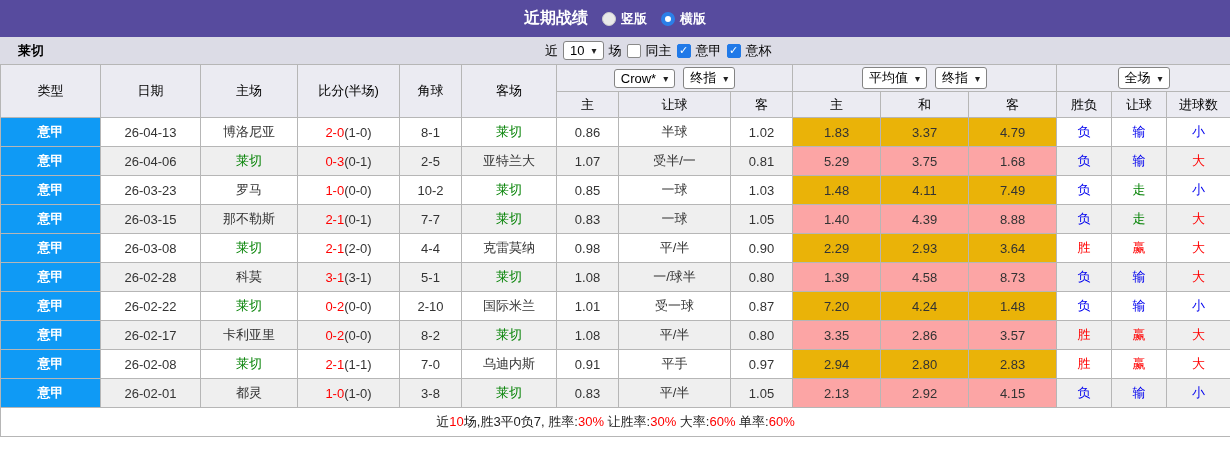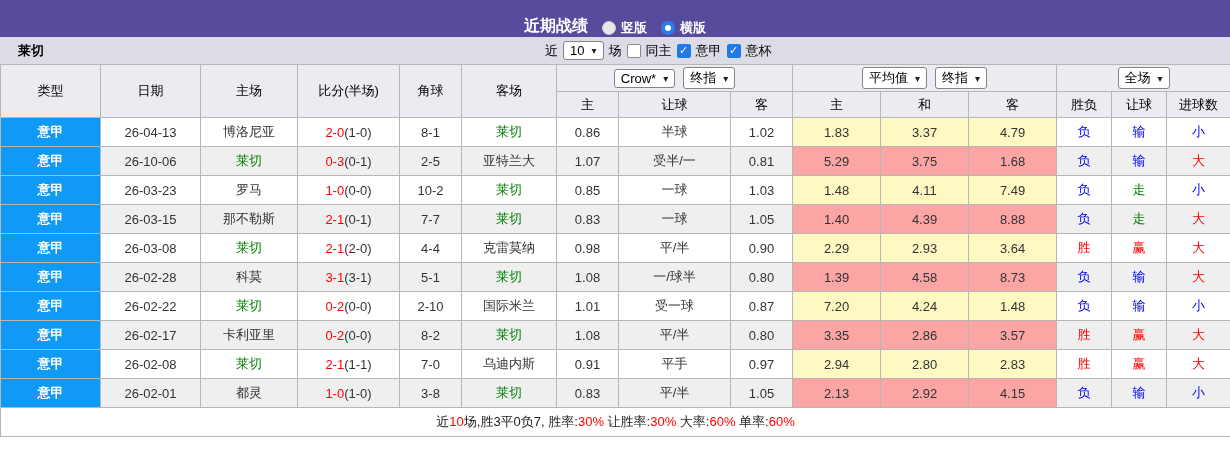--- a/index.html
+++ b/index.html
@@ -6,21 +6,21 @@
   body {
     font-family: "Liberation Sans", "DejaVu Sans", sans-serif;
     background: #f4f4f4;
     width: 1230px;
   }
   .panel { width: 1230px; height: 452px; background: #fff; position: relative; }
 
   
   .titlebar {
     height: 37px; background: #574b9e;
-    display: flex; align-items: flex-end; justify-content: center; gap: 14px;
+    display: flex; align-items: center; justify-content: center; gap: 14px;
     color: #fff;
   }
   .titlebar .title { font-size: 16px; font-weight: bold; }
   .radio-opt { display: inline-flex; align-items: center; gap: 5px; font-size: 13px; cursor: pointer; font-weight: bold; }
   .radio { width: 14px; height: 14px; border-radius: 50%; background: #e9e9e9; border: 1px solid #cccccc; }
   .radio.on { background: #fff; border: 4px solid #2b7fe8; }
 
   
   .filterbar {
     height: 27px; background: #dcdce6; position: relative;
@@ -45,21 +45,21 @@
     font-size: 13px; color: #333; overflow: hidden; white-space: nowrap;
   }
   thead th { background: #ebebf2; font-weight: normal; color: #000; height: 27px; }
   thead tr.subhead th { height: 26px; }
   thead .sel-wrap { display: flex; align-items: center; justify-content: center; gap: 8px; }
   tbody td { height: 29px; }
   tfoot td { height: 29px; background: #fff; font-size: 13px; color: #222; margin-left: 28px; }
   tr.odd td { background: #fff; }
   tr.even td { background: #efefef; }
   td.c-league { background: #0f9af5 !important; color: #fff; font-weight: bold; }
-  tr.odd td.c-avg { background: #fef9c3; }
+  tr.odd td.c-avg { background: #eab308; }
   tr.even td.c-avg { background: #fca5a5; }
   .score { color: #ff0000; }
   .half { color: #333; }
   .focus-team { color: #008000; }
   .red { color: #ff0000; }
 </style>
 </head>
 <body>
 
 <div class="panel">
@@ -178,21 +178,21 @@
           <td>1.02</td>
           <td class="c-avg">1.83</td>
           <td class="c-avg">3.37</td>
           <td class="c-avg">4.79</td>
           <td style="color: rgb(0, 0, 238);">负</td>
           <td style="color: rgb(0, 0, 238);">输</td>
           <td style="color: rgb(0, 0, 238);">小</td>
         </tr>
         <tr class="even">
           <td class="c-league">意甲</td>
-          <td>26-10-06</td>
+          <td>26-04-06</td>
           <td class="focus-team">莱切</td>
           <td><span class="score">0-3</span><span class="half">(0-1)</span></td>
           <td>2-5</td>
           <td>亚特兰大</td>
           <td>1.07</td>
           <td>受半/一</td>
           <td>0.81</td>
           <td class="c-avg">5.29</td>
           <td class="c-avg">3.75</td>
           <td class="c-avg">1.68</td>

